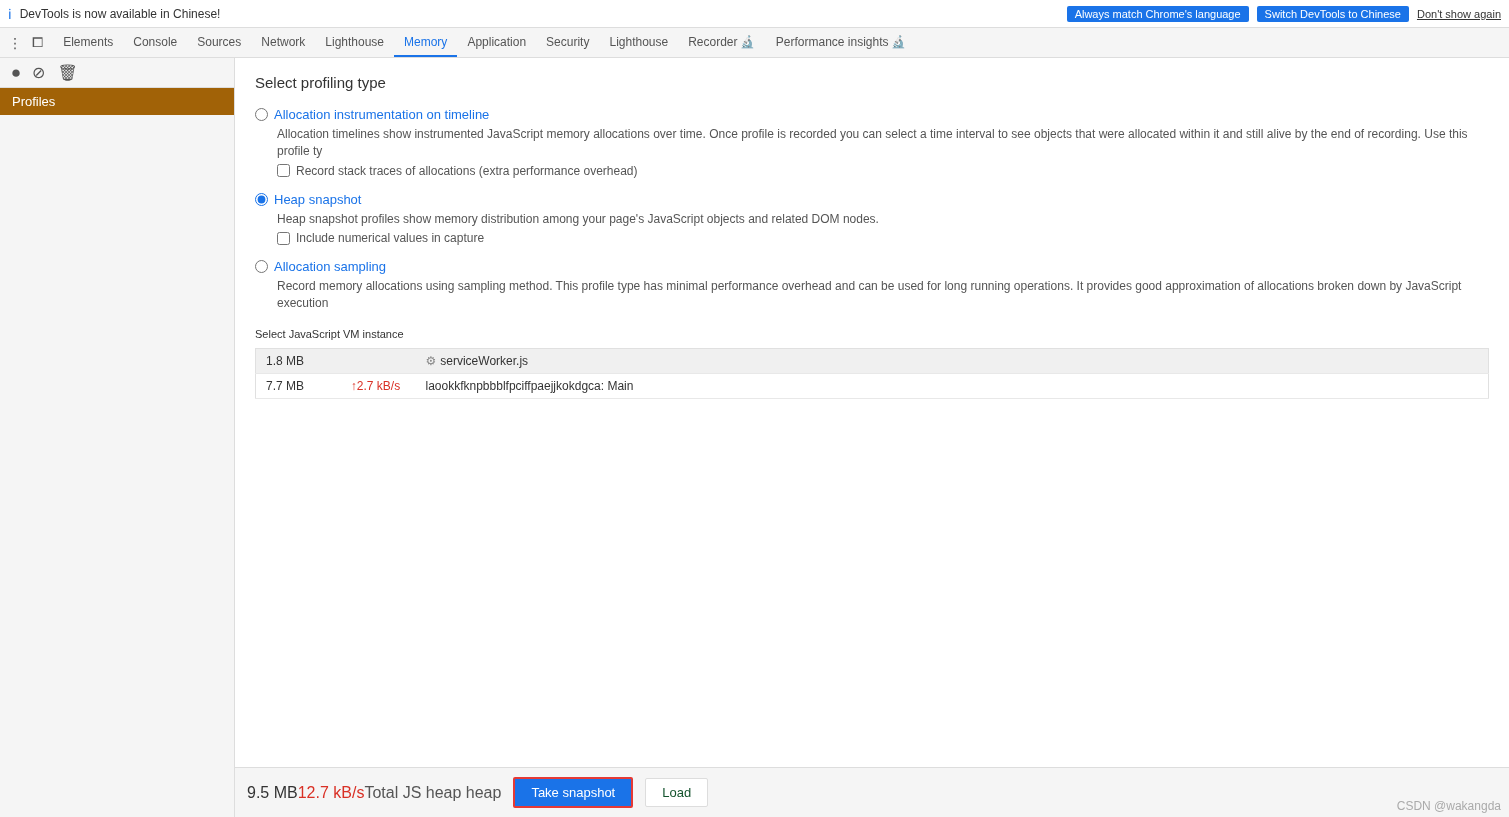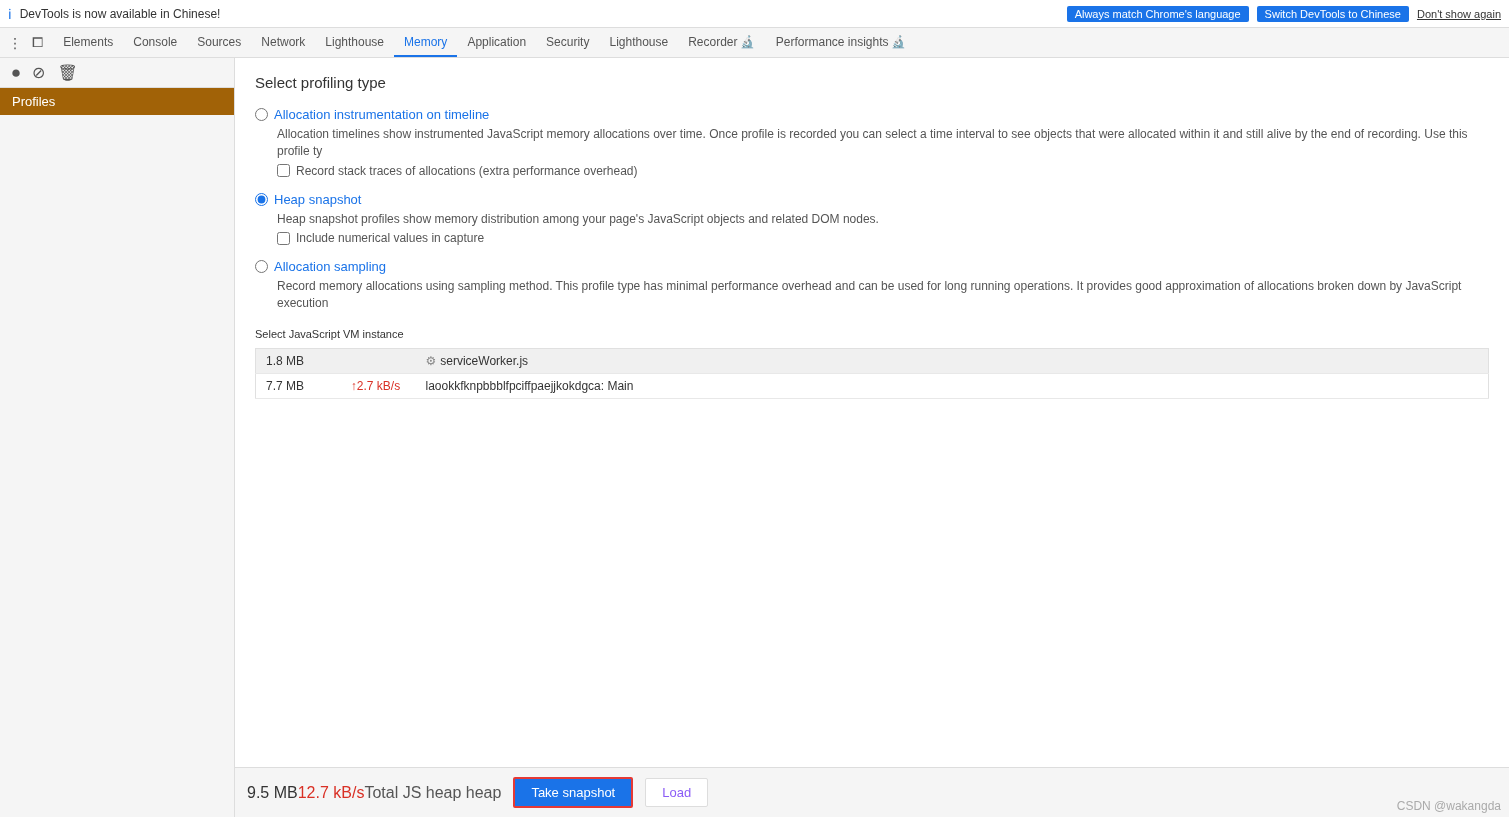--- a/index.html
+++ b/index.html
@@ -108,21 +108,21 @@
     }
     .bottom-stats { display: flex; align-items: center; font-size: 16px; }
     .stat-mb { color: #333; }
     .stat-kbs { color: #d93025; font-weight: 500; }
     .stat-label { color: #555; }
     .btn-take-snapshot {
       background: #1a73e8; color: #fff; border: 2px solid #e53935;
       border-radius: 2px; padding: 6px 16px; font-size: 13px; cursor: pointer;
     }
     .btn-load {
-      background: #fff; color: #8b5cf6; border: 1px solid #ddd;
+      background: #fff; color: #14532d; border: 1px solid #ddd;
       border-radius: 2px; padding: 6px 16px; font-size: 13px; cursor: pointer;
     }
 
     
     #watermark {
       position: absolute; bottom: 4px; right: 8px;
       font-size: 12px; color: #aaa;
     }
 
     .rate-red { color: #d93025; }

